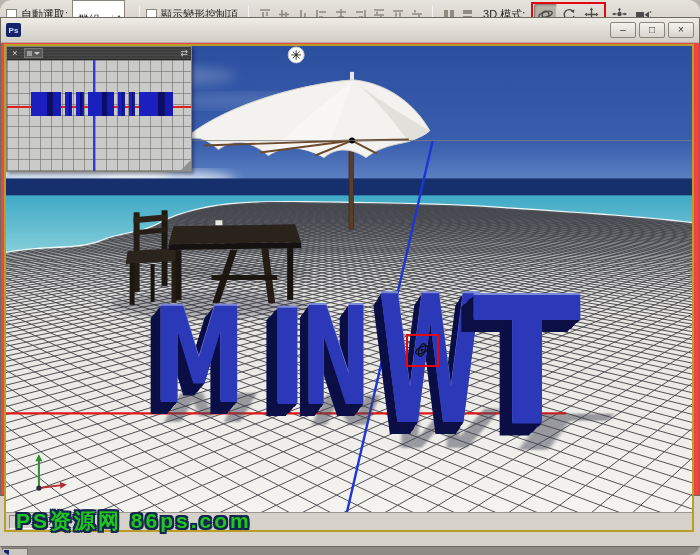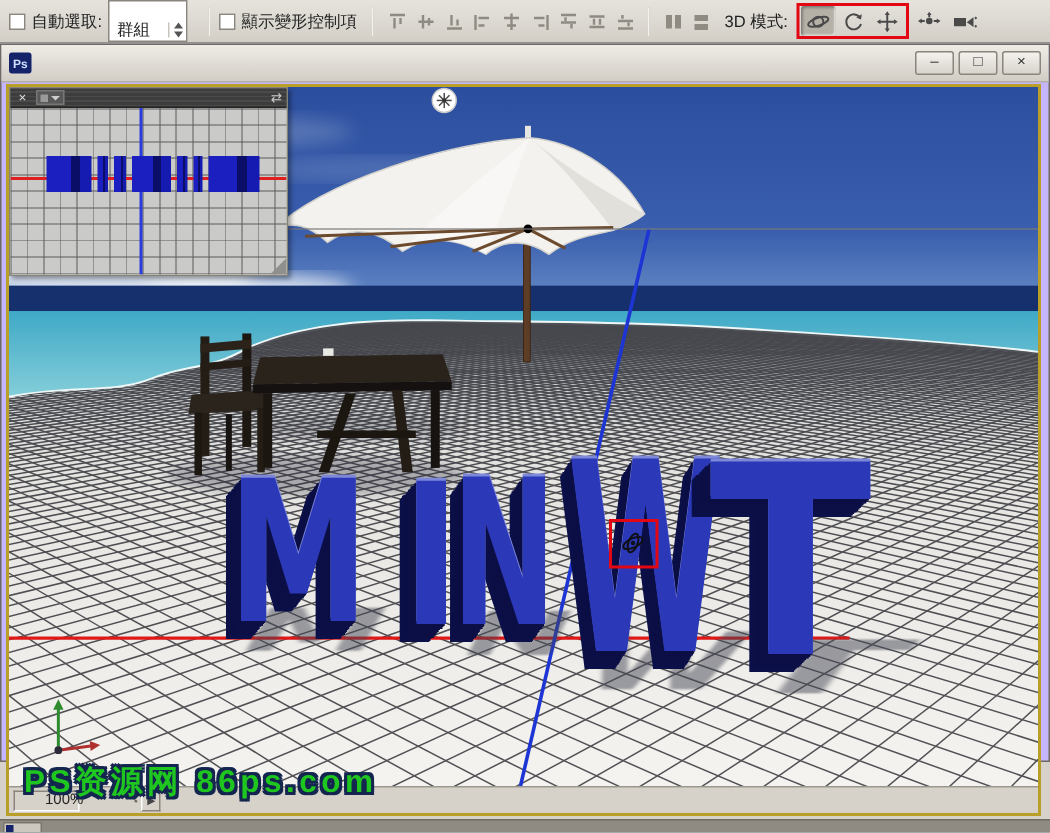--- a/index.html
+++ b/index.html
@@ -1,17 +1,17 @@
 <!DOCTYPE html>
 <html><head>
 <meta charset="utf-8">
 <style>
   html,body{margin:0;padding:0;background:#b9b5ad;}
   *{box-sizing:border-box;font-family:"Liberation Sans","DejaVu Sans",sans-serif;}
-  #stage{position:relative;width:700px;height:555px;background:#d6d2ca;overflow:hidden;}
+  #stage{position:relative;width:700px;height:555px;background:#d6d2ca;overflow:hidden;border-radius:12px;}
 
   
   #options-bar{position:absolute;left:0;top:0;width:700px;height:29px;
     background:linear-gradient(#e6e3dd,#d3cfc7);border-bottom:1px solid #94908a;
     display:flex;align-items:center;padding:0 6px;font-size:11px;color:#222;}
   .chk{width:11px;height:11px;background:#fff;border:1px solid #8a867e;margin-right:4px;flex:0 0 auto;}
   .ob-label{margin-right:4px;white-space:nowrap;}
   .dd{display:flex;align-items:center;background:#fff;border:1px solid #8a867e;height:28px;padding:11px 2px 0 5px;margin-right:8px;}
   .dd .dd-val{min-width:30px;font-size:11px;}
   .dd .spin{display:flex;flex-direction:column;margin-left:4px;border-left:1px solid #c9c5bd;padding-left:3px;}
@@ -23,21 +23,21 @@
   .aico{stroke:#8f8b83;stroke-width:1.6;fill:none;}
   .aico-f{fill:#8f8b83;stroke:none;}
   .mode3d{display:flex;align-items:center;margin-left:6px;}
   .red-frame{display:flex;align-items:center;border:2px solid #e30613;padding:0 1px;margin:0 2px;}
   .t3d{width:23px;height:20px;display:flex;align-items:center;justify-content:center;border-radius:2px;}
   .t3d.sel{background:#b5b1a7;box-shadow:inset 1px 1px 2px rgba(0,0,0,.35),inset -1px -1px 1px rgba(255,255,255,.6);}
   .t3d svg{display:block;}
   .tico{stroke:#4a4a4a;stroke-width:1.3;fill:none;}
 
   
-  #doc-window{position:absolute;left:0;top:29px;width:700px;height:479px;border:1px solid #6e6a62;background:#c4b5fd;}
+  #doc-window{position:absolute;left:0;top:17px;width:700px;height:479px;border:1px solid #6e6a62;background:#ef4444;}
   #title-bar{position:absolute;left:0;top:0;right:0;height:25px;
     background:linear-gradient(#efece6,#d2cec6);border-bottom:1px solid #b3afa7;
     display:flex;align-items:center;padding:0 5px;font-size:11px;color:#2a2a2a;}
   #ps-icon{width:15px;height:14px;background:#15236b;color:#cfe0ff;font-size:8px;font-weight:bold;
     display:flex;align-items:center;justify-content:center;border-radius:2px;margin-right:6px;flex:0 0 auto;}
   #win-controls{margin-left:auto;display:flex;gap:3px;}
   .wbtn{width:26px;height:16px;background:linear-gradient(#f4f2ee,#d8d4cc);border:1px solid #8a867e;border-radius:2px;
     display:flex;align-items:center;justify-content:center;font-size:10px;color:#333;line-height:1;}
   #doc-content{position:absolute;left:3px;top:26px;width:690px;height:488px;border:2px solid #b99f27;background:#cfccc4;}
   #canvas{position:absolute;left:0;top:0;right:0;bottom:18px;overflow:hidden;background:#3a5da8;}

